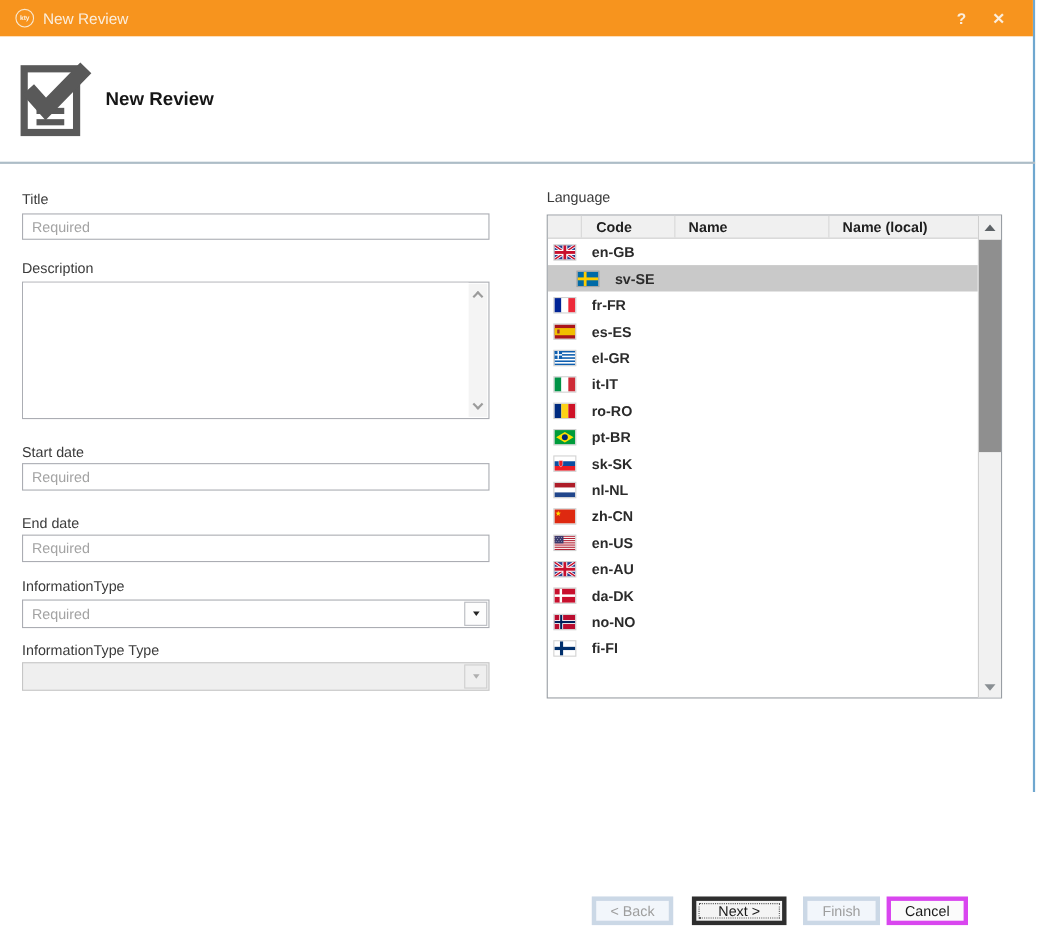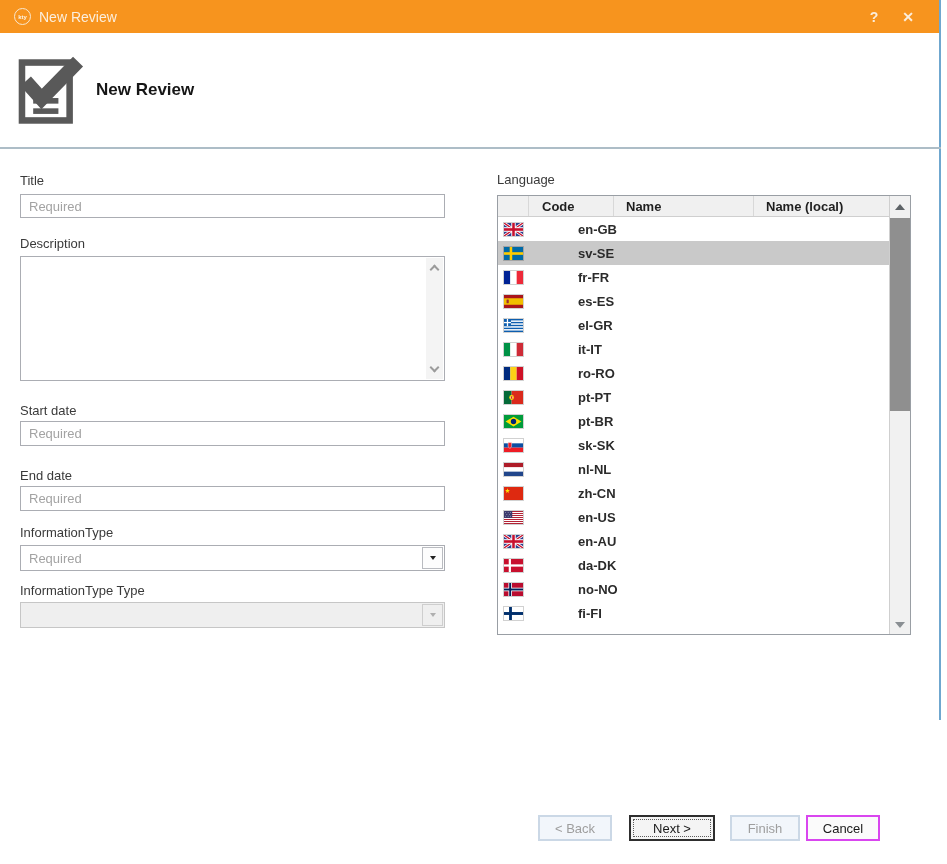--- a/index.html
+++ b/index.html
@@ -61,40 +61,40 @@
   
   .lang-label{position:absolute; left:497px; top:172px; font-size:13px; color:#3A3A3A;}
   .ltable{position:absolute; left:497px; top:195px; width:414px; height:440px;
           border:1px solid #999EA4; background:#fff; display:flex;}
   .lgrid{flex:1; display:flex; flex-direction:column; overflow:hidden;font-weight:bold;}
   .lhead{height:21px; background:#F0F0F0; border-bottom:1px solid #CFCFCF; display:flex; flex:0 0 auto;}
   .hcell{font-size:13px; color:#1f1f1f; border-right:1px solid #D8D8D8; display:flex; align-items:center;}
   .hflag{width:31px;} .hcode{width:85px; padding-left:13px;} .hname{width:140px; padding-left:12px;}
   .hlocal{flex:1; padding-left:12px; border-right:none;}
   .lbody{flex:1; overflow:hidden;}
-  .lrow{height:24px; display:flex; align-items:center;gap:40px;}
-  .lrow.selected{background:var(--selection);}
+  .lrow{height:24px; display:flex; align-items:center;}
+  .lrow.selected{background:var(--selection);padding-left:21px;}
   .cell{font-size:13px; color:#2b2b2b;}
   .cell.flag{width:31px; display:flex; justify-content:center; align-items:center;}
   .cell.flag svg{width:19px; height:13px; outline:1px solid rgba(0,0,0,.18); display:block;}
   .cell.code{width:85px; padding-left:9px;}
   .cell.name{width:140px; padding-left:12px;}
   .cell.nlocal{flex:1; padding-left:12px;}
   .vscroll{width:21px; border-left:1px solid #CFCFCF; background:#F1F1F1; position:relative; flex:0 0 auto;}
   .sb-up{position:absolute; top:0; left:0; right:0; height:21px; display:flex; align-items:center; justify-content:center;}
   .tri-up{width:0; height:0; border-left:5px solid transparent; border-right:5px solid transparent;
           border-bottom:6px solid #5E6367;}
   .sb-thumb{position:absolute; left:0; right:0; top:22px; height:193px; background:#8F8F8F;}
   .sb-down{position:absolute; bottom:0; left:0; right:0; height:18px; display:flex; align-items:center; justify-content:center;}
   .tri-down{width:0; height:0; border-left:5px solid transparent; border-right:5px solid transparent;
           border-top:6px solid #8A8F93;}
 
   
   .btn{position:absolute; top:815px; height:26px; font-size:13px; font-family:"Liberation Sans",sans-serif;
-       background:#FBFBFB; border:2px solid #d946ef; color:#1a1a1a; display:flex;
+       background:#FBFBFB; border:4px solid #d946ef; color:#1a1a1a; display:flex;
        align-items:center; justify-content:center; cursor:default;}
   .btn.disabled{background:#F2F6FB; border-color:#CBD8E6; color:#9E9E9E;}
   .btn.focused{border-color:#2E2E2E; background:#F4F4F4;text-align:right;}
   .btn.focused::after{content:""; position:absolute; inset:2px; border:1px dotted #5c5c5c;}
   #btn-back{left:538px; width:74px;}
   #btn-next{left:629px; width:86px;}
   #btn-finish{left:730px; width:70px;}
   #btn-cancel{left:806px; width:74px;}
 </style>
 </head>
@@ -247,34 +247,20 @@
           </div>
           <div class="lrow">
             <div class="cell flag">
               <svg preserveAspectRatio="none" viewBox="0 0 60 40">
                 <rect width="20" height="40" fill="#002B7F"></rect>
                 <rect x="20" width="20" height="40" fill="#FCD116"></rect>
                 <rect x="40" width="20" height="40" fill="#CE1126"></rect>
               </svg>
             </div>
             <div class="cell code">ro-RO</div>
-            <div class="cell name"></div>
-            <div class="cell nlocal"></div>
-          </div>
-          <div class="lrow">
-            <div class="cell flag">
-              <svg preserveAspectRatio="none" viewBox="0 0 60 40">
-                <rect width="24" height="40" fill="#046A38"></rect>
-                <rect x="24" width="36" height="40" fill="#DA291C"></rect>
-                <circle cx="24" cy="20" r="7.5" fill="#FFDA00"></circle>
-                <circle cx="24" cy="20" r="4" fill="#fff"></circle>
-                <rect x="21.5" y="16" width="5" height="8" fill="#DA291C"></rect>
-              </svg>
-            </div>
-            <div class="cell code">pt-PT</div>
             <div class="cell name"></div>
             <div class="cell nlocal"></div>
           </div>
           <div class="lrow">
             <div class="cell flag">
               <svg preserveAspectRatio="none" viewBox="0 0 60 40">
                 <rect width="60" height="40" fill="#009C3B"></rect>
                 <path d="M30 5L55 20L30 35L5 20Z" fill="#FFDF00"></path>
                 <circle cx="30" cy="20" r="8.5" fill="#002776"></circle>
               </svg>

